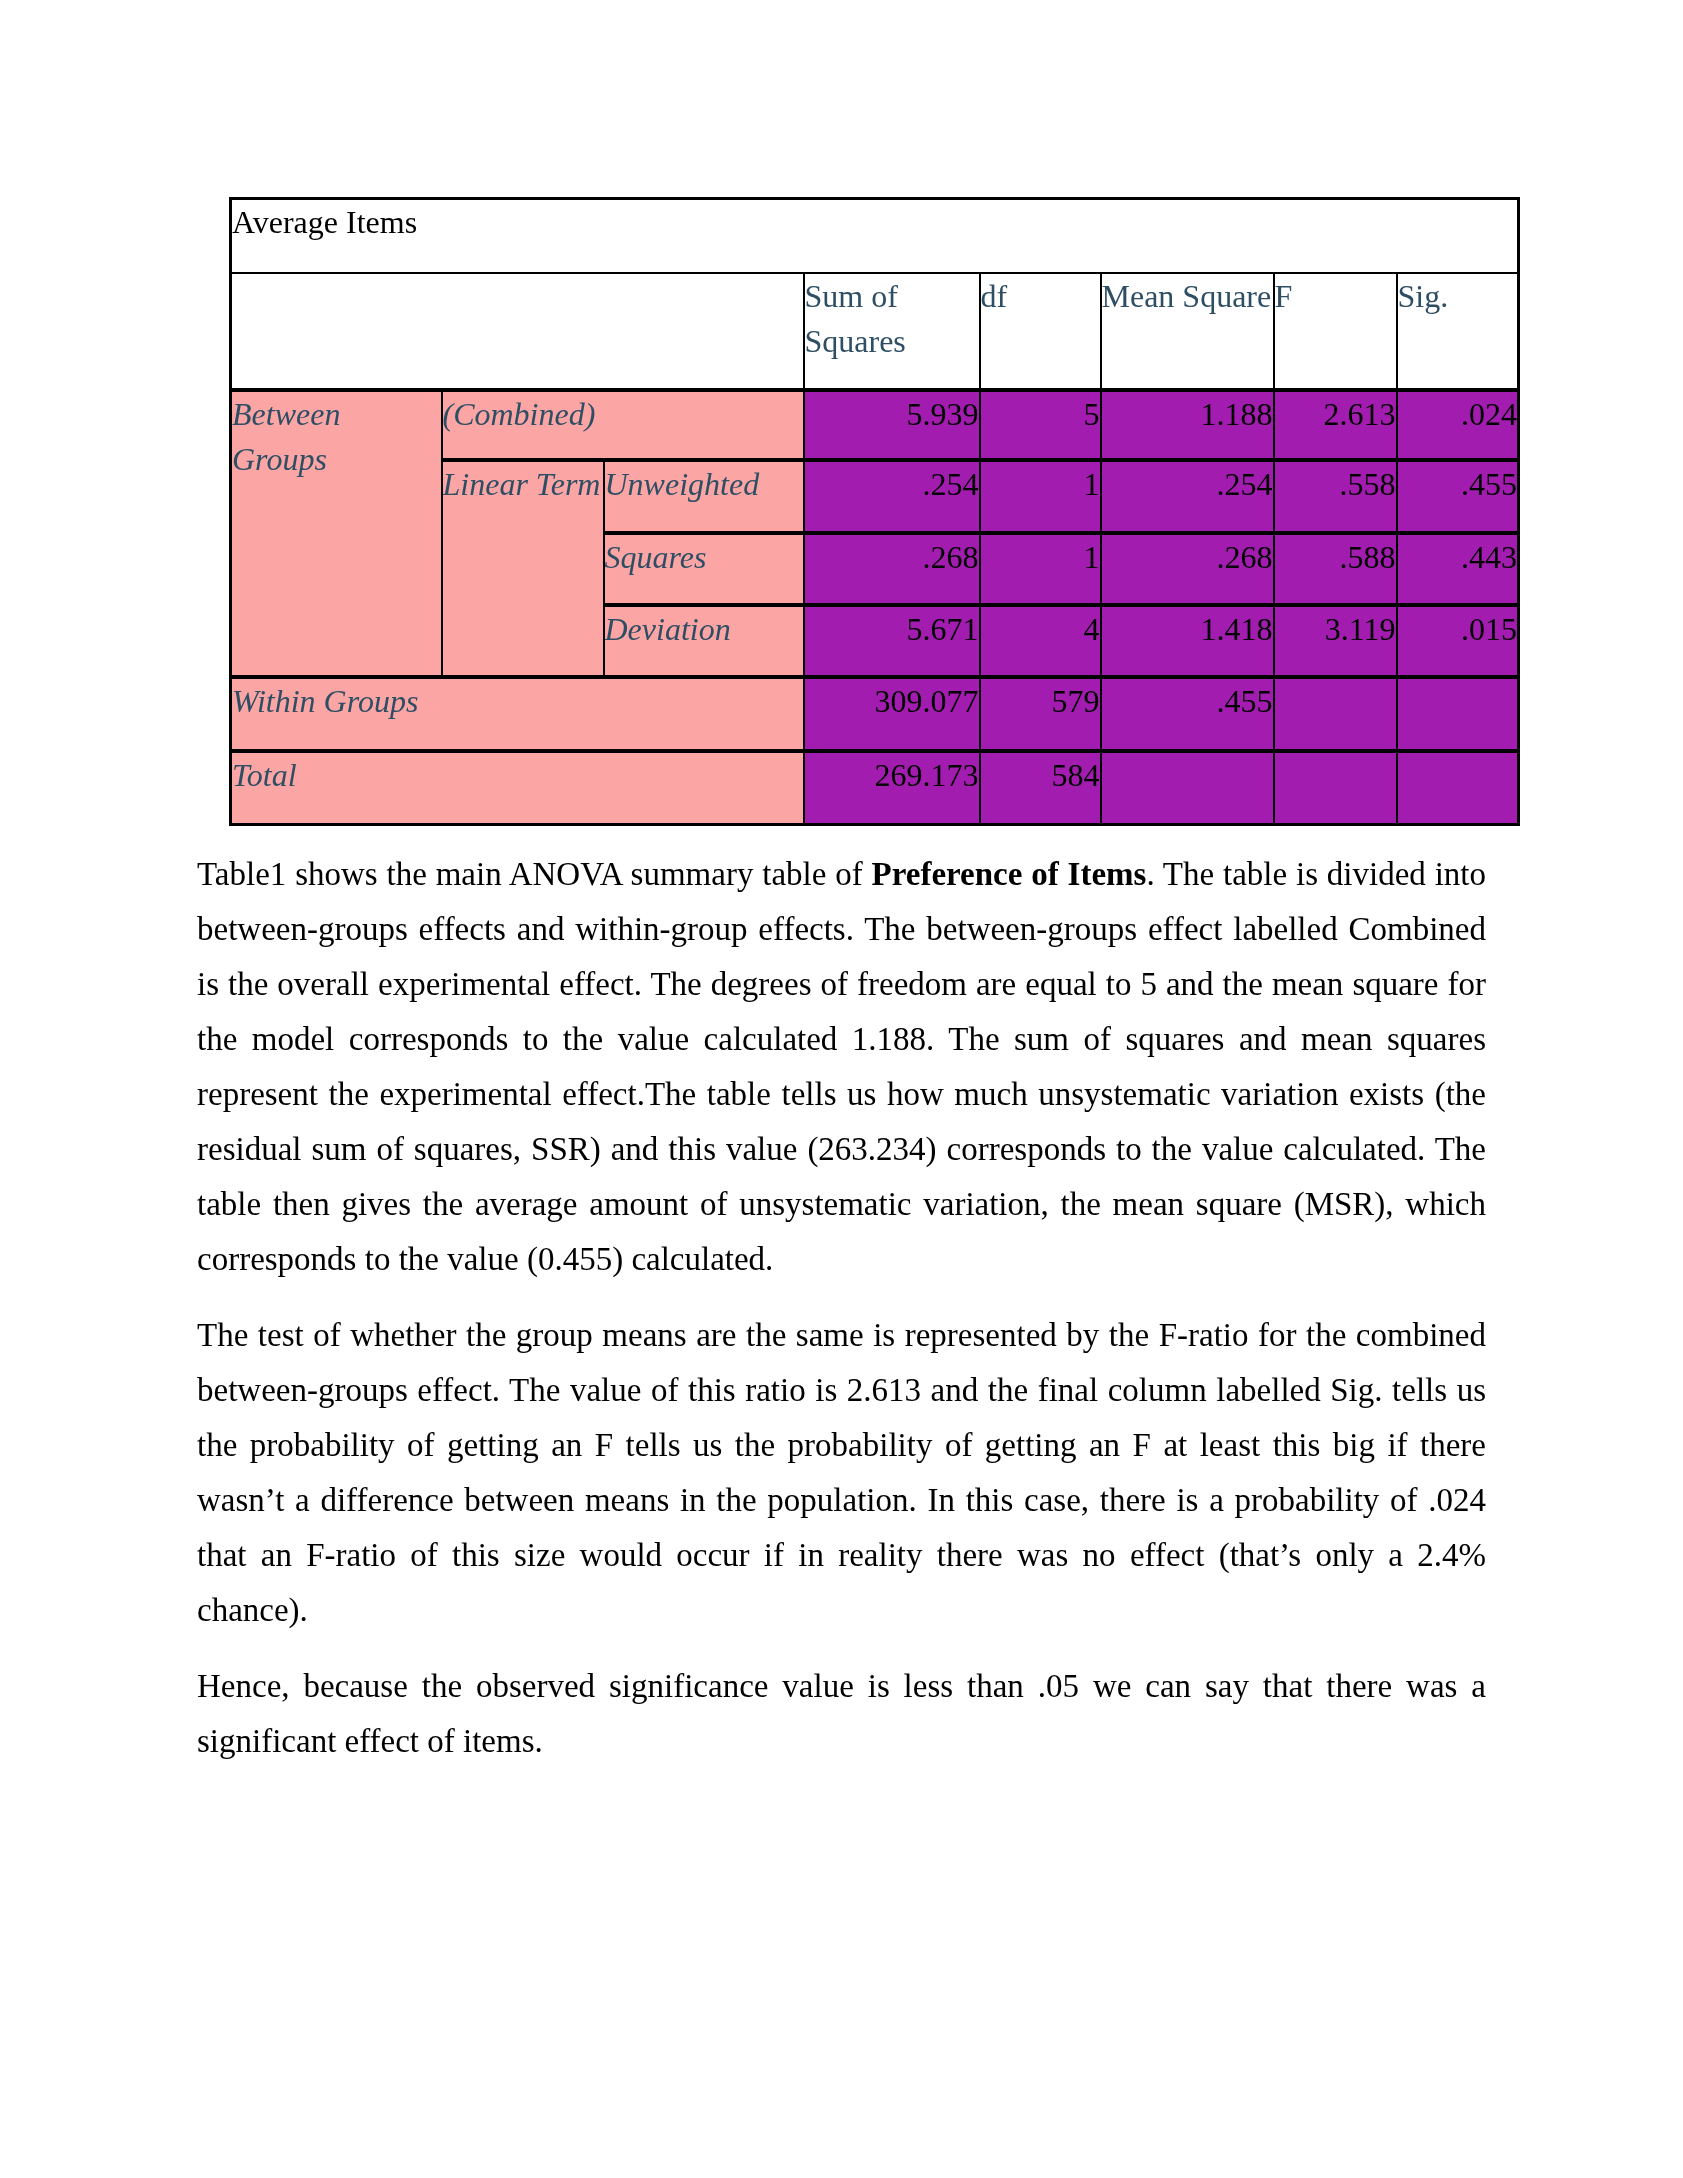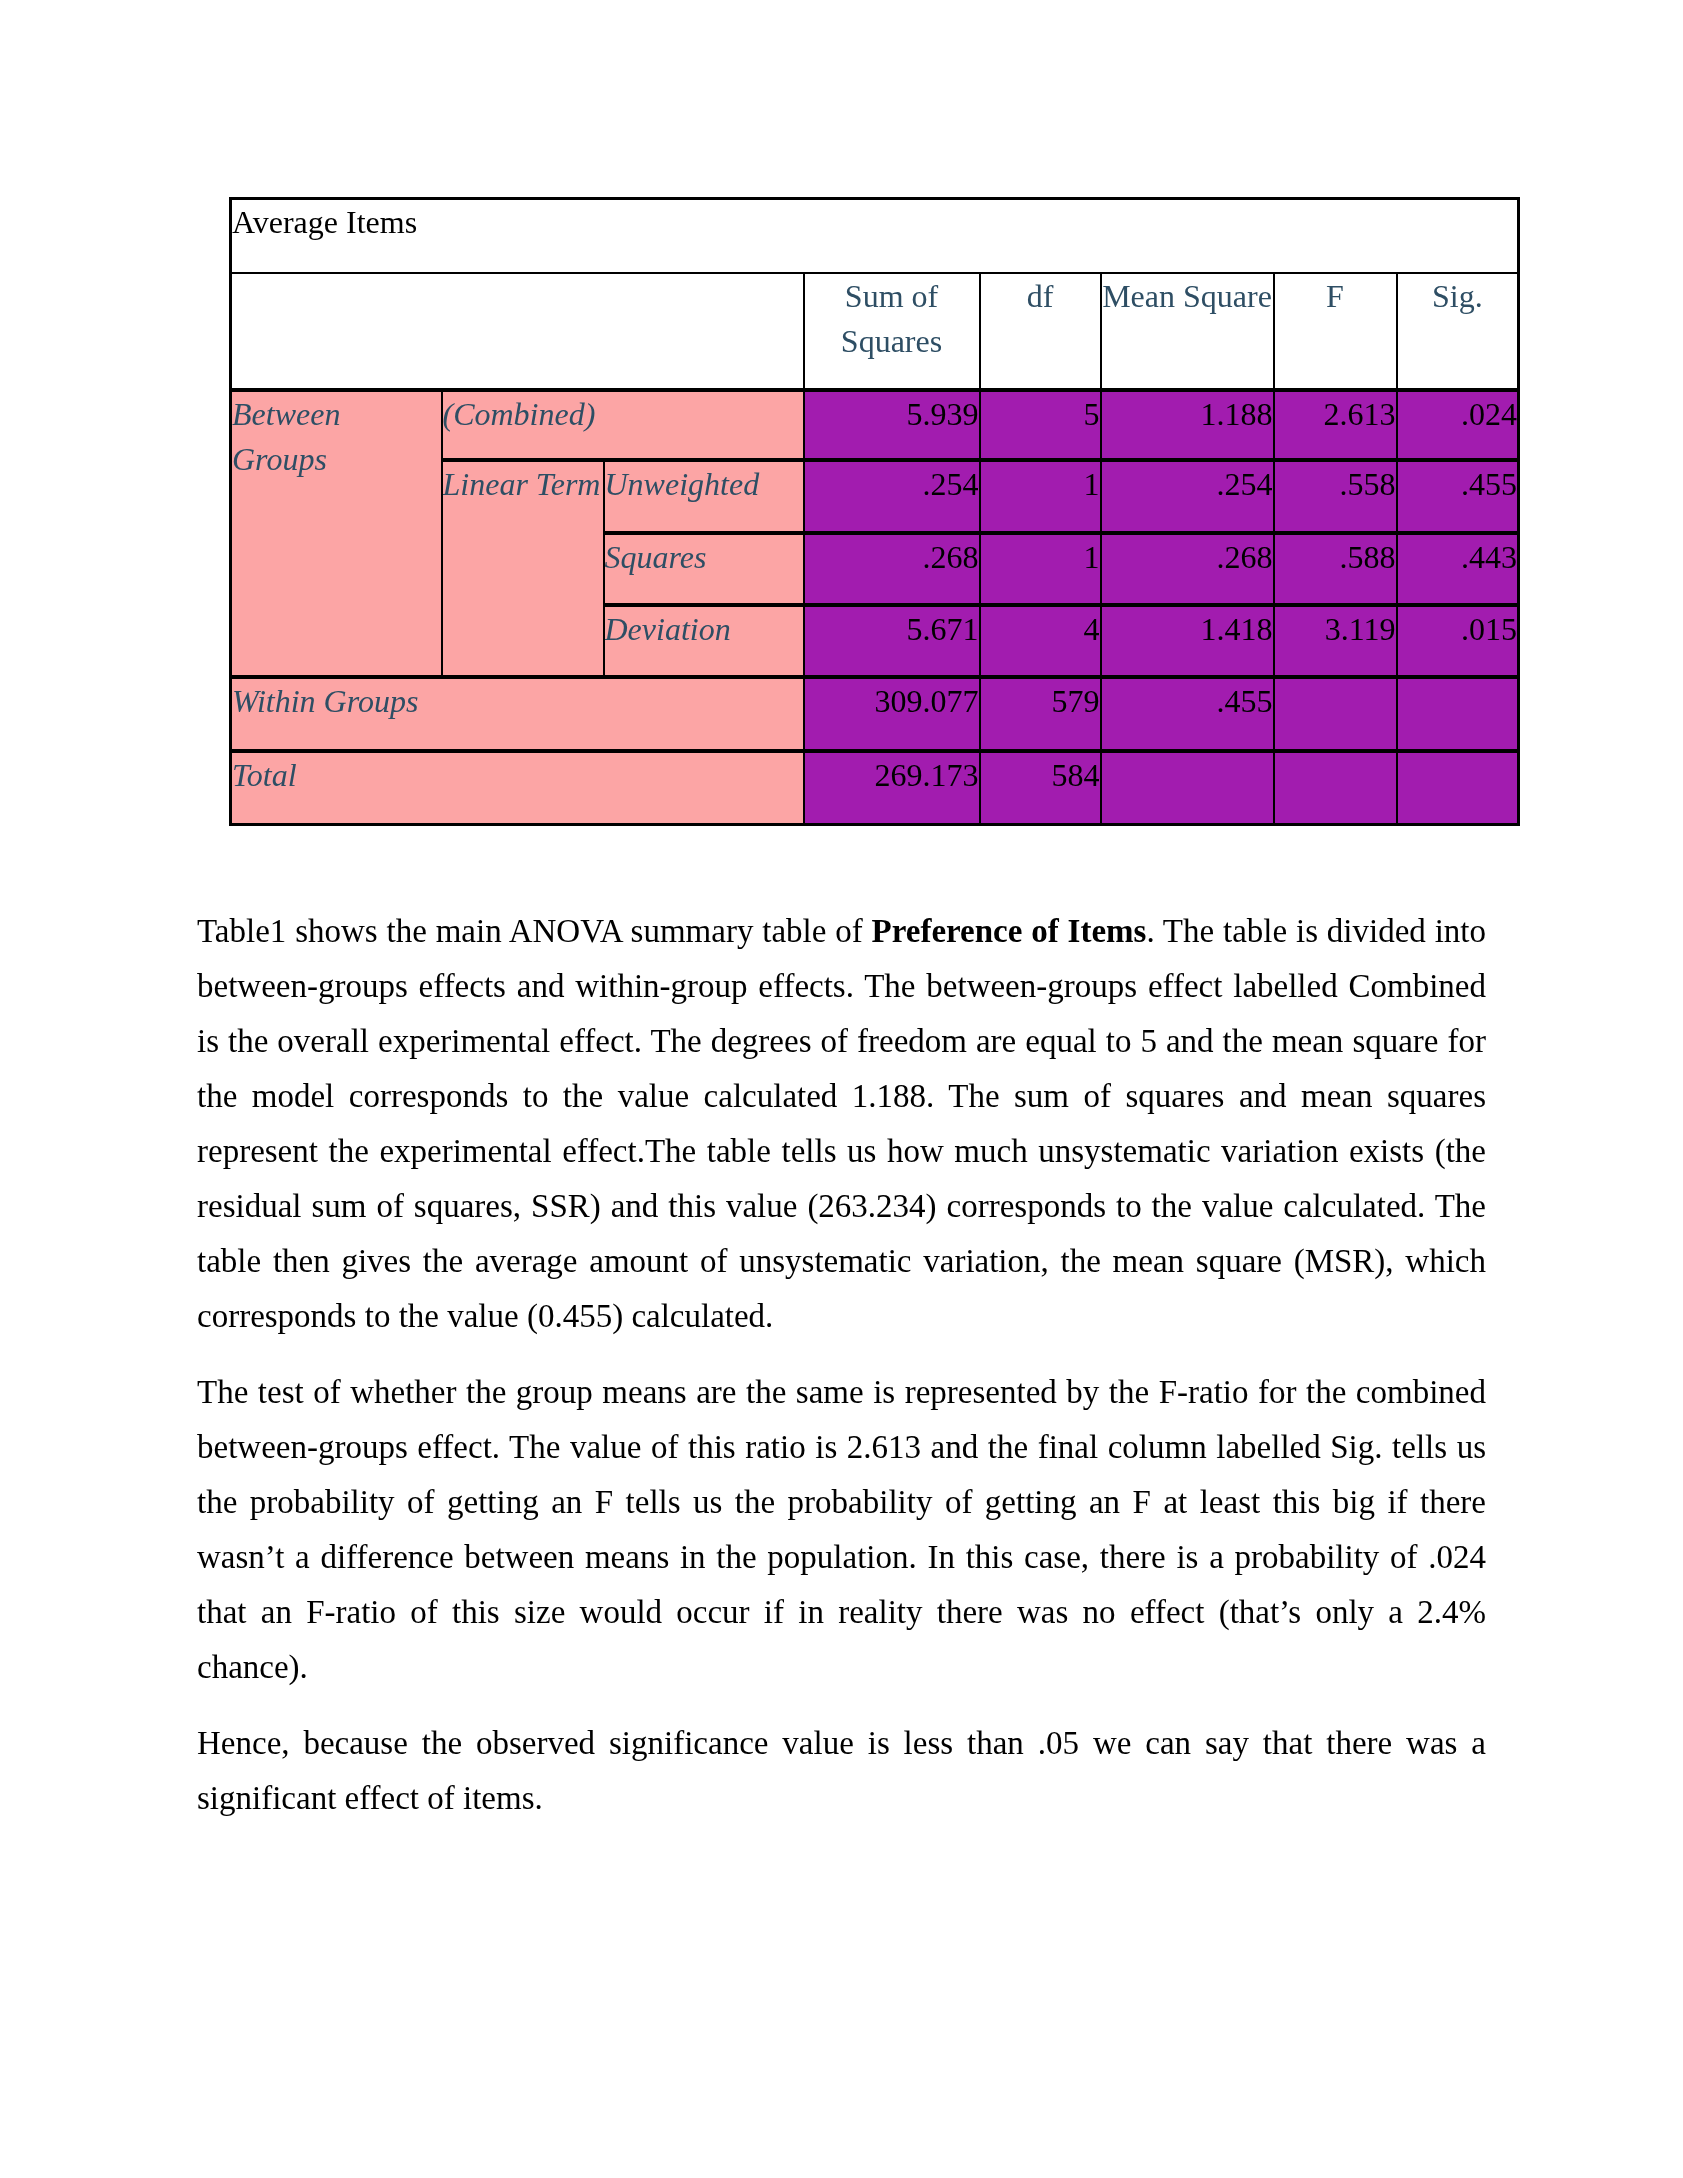--- a/index.html
+++ b/index.html
@@ -35,21 +35,21 @@
     border-left: 2px solid #000000;
     overflow: hidden;
   }
   td.caption-cell {
     border-bottom: 2px solid #000000;
     padding: 15px 8px 0 6px;
     color: #000000;
   }
   td.hdr {
     color: #2e4e64;
-    text-align: center;
+    text-align: left;
     border-bottom: 4px solid #000000;
     padding: 14px 4px 0 4px;
   }
   td.hdr-empty {
     border-bottom: 4px solid #000000;
     background: #ffffff;
   }
   td.lbl {
     color: #2e4e64;
     background: #fca5a5;
@@ -61,21 +61,21 @@
     text-align: right;
     padding: 12px 10px 0 4px;
     background: #a21caf;
   }
   tr.rule-below > td { border-bottom: 4px solid #000000; }
   tr.rule-above > td { border-top: 4px solid #000000; }
   td.nowrap { white-space: nowrap; }
   .text-block {
     position: absolute;
     left: 197px;
-    top: 904px;
+    top: 847px;
     width: 1289px;
   }
   .text-block p {
     font-size: 33px;
     line-height: 55px;
     text-align: justify;
     margin: 0 0 21px 0;
   }
 </style>
 </head>

